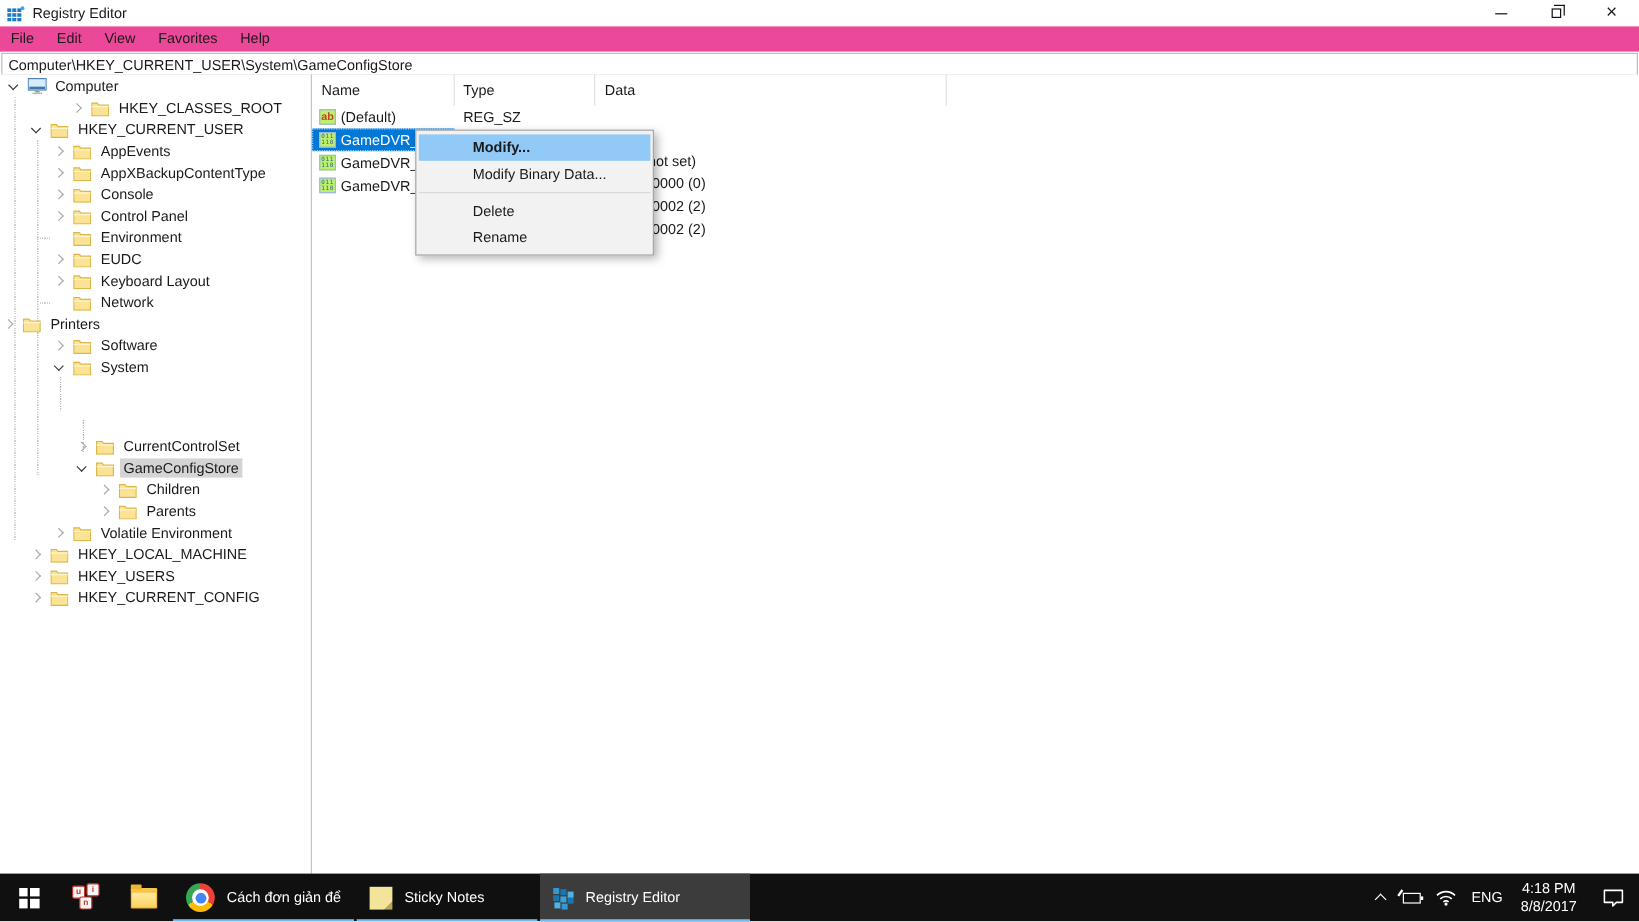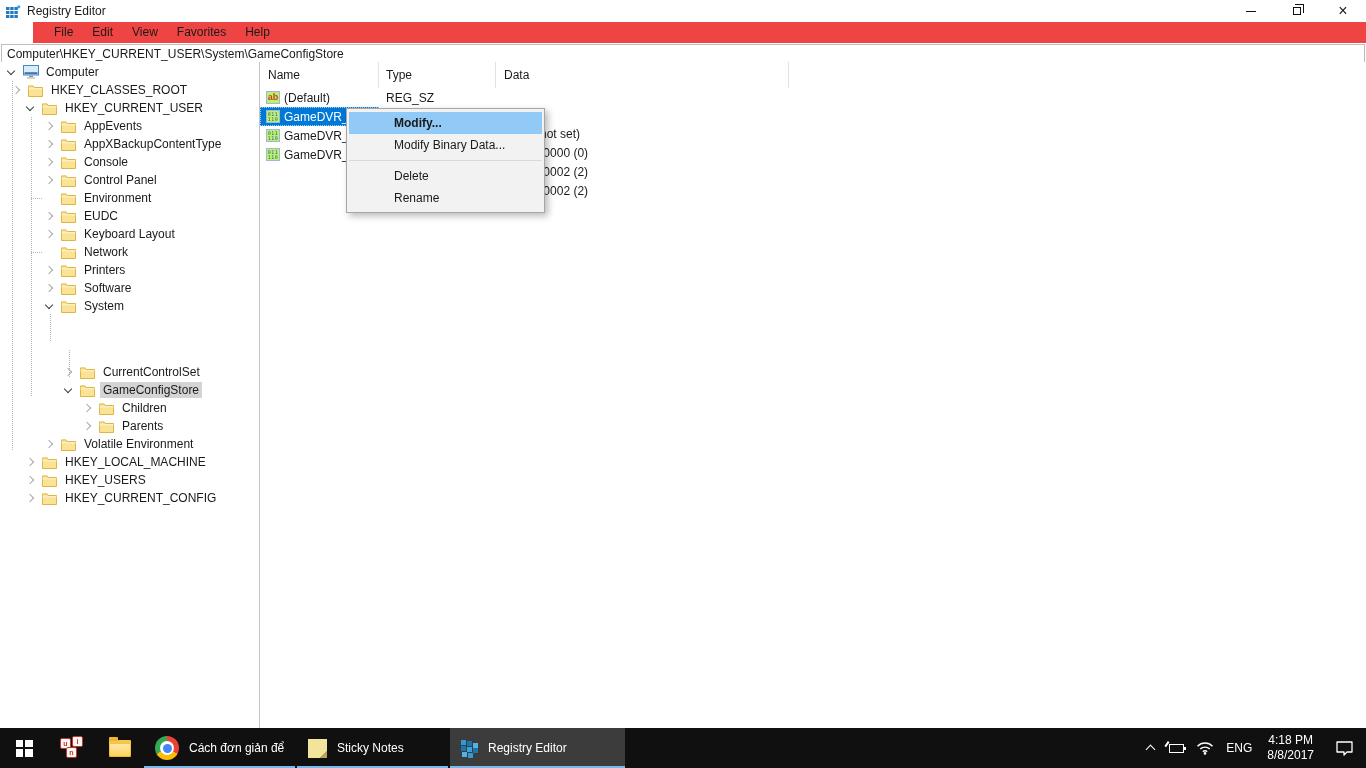--- a/index.html
+++ b/index.html
@@ -12,21 +12,21 @@
   .titlebar { height:22px; display:flex; align-items:center; padding-left:6px; background:#fff; }
   .app-ico { width:15px; height:13px; display:inline-block; }
   .titlebar .title { margin-left:6px; font-size:12px; }
   .winbtns { margin-left:auto; display:flex; height:100%; }
   .wbtn { width:46px; height:22px; display:flex; align-items:center; justify-content:center; cursor:default; }
   .glyph-min { width:10px; height:1px; background:#111; }
   .glyph-restore { position:relative; width:8px; height:8px; border:1px solid #111; background:#fff; }
   .glyph-restore::before { content:""; position:absolute; left:1px; top:-4px; width:8px; height:8px; border:1px solid #111; border-left:none; border-bottom:none; }
   .glyph-close { font-size:16px; line-height:10px; font-weight:400; }
 
-  .menubar { height:21px; display:flex; align-items:center; padding-left:12px; background:#ef4444;margin-left:33px; }
+  .menubar { height:21px; display:flex; align-items:center; padding-left:0; background:#ec4899; }
   .menu-item { padding:2px 10px 3px 9px; }
 
   .addressbar { height:19px; margin:1px 1px 0 1px; border:1px solid #bdbdbd; display:flex; align-items:center; padding-left:5px; white-space:nowrap; overflow:hidden; }
 
   
   .content { position:absolute; top:62px; left:0; right:0; bottom:40px; display:flex; background:#fff; }
   .tree { width:260px; border-right:1px solid #c4c4c4; position:relative; overflow:hidden; padding-top:1px; flex:none; }
   .tree-row { height:18px; display:flex; align-items:center; white-space:nowrap; position:relative; z-index:2; }
   .chev-box { width:14px; display:inline-flex; justify-content:center; align-items:center; flex:none; }
   .chev { display:inline-block; width:6px; height:6px; border-right:1.4px solid #5c5c5c; border-bottom:1.4px solid #5c5c5c; }
@@ -161,21 +161,21 @@
             <span class="tree-ico" data-interactable="false">
               <svg width="16" height="14" viewBox="0 0 16 14">
                 <rect x="0.5" y="0.5" width="15" height="9.5" fill="#d7ecfb" stroke="#4e86b8"></rect>
                 <rect x="1.5" y="7.2" width="13" height="2" fill="#3f76ad"></rect>
                 <rect x="6" y="10.5" width="4" height="1.6" fill="#9a9a9a"></rect>
                 <rect x="4" y="12.3" width="8" height="1.2" fill="#b5b5b5"></rect>
               </svg>
             </span>
             <span class="tree-label" data-interactable="false">Computer</span>
           </div>
-          <div class="tree-row" data-interactable="true" style="padding-left: 9px;">
+          <div class="tree-row" data-interactable="true" style="padding-left: 9px; margin-left: 48px;">
             <span class="chev-box" data-interactable="true">
               <i class="chev right"></i>
             </span>
             <span class="tree-ico" data-interactable="false">
               <svg width="15" height="13" viewBox="0 0 15 13">
                 <path d="M0.5 3.5 v-1.6 h4.6 l1.2 1.6 h8.2 v9 h-14 z" fill="#fbe396" stroke="#dcb748"></path>
                 <path d="M0.5 4.9 h14" stroke="#fdf3cf" stroke-width="1"></path>
               </svg>
             </span>
             <span class="tree-label" data-interactable="false">HKEY_CLASSES_ROOT</span>
@@ -277,21 +277,21 @@
           <div class="tree-row" data-interactable="true" style="padding-left: 42px;">
             <span class="chev-box" data-interactable="false"></span>
             <span class="tree-ico" data-interactable="false">
               <svg width="15" height="13" viewBox="0 0 15 13">
                 <path d="M0.5 3.5 v-1.6 h4.6 l1.2 1.6 h8.2 v9 h-14 z" fill="#fbe396" stroke="#dcb748"></path>
                 <path d="M0.5 4.9 h14" stroke="#fdf3cf" stroke-width="1"></path>
               </svg>
             </span>
             <span class="tree-label" data-interactable="false">Network</span>
           </div>
-          <div class="tree-row" data-interactable="true" style="padding-left: 42px;">
+          <div class="tree-row" data-interactable="true" style="">
             <span class="chev-box" data-interactable="true">
               <i class="chev right"></i>
             </span>
             <span class="tree-ico" data-interactable="false">
               <svg width="15" height="13" viewBox="0 0 15 13">
                 <path d="M0.5 3.5 v-1.6 h4.6 l1.2 1.6 h8.2 v9 h-14 z" fill="#fbe396" stroke="#dcb748"></path>
                 <path d="M0.5 4.9 h14" stroke="#fdf3cf" stroke-width="1"></path>
               </svg>
             </span>
             <span class="tree-label" data-interactable="false">Printers</span>

